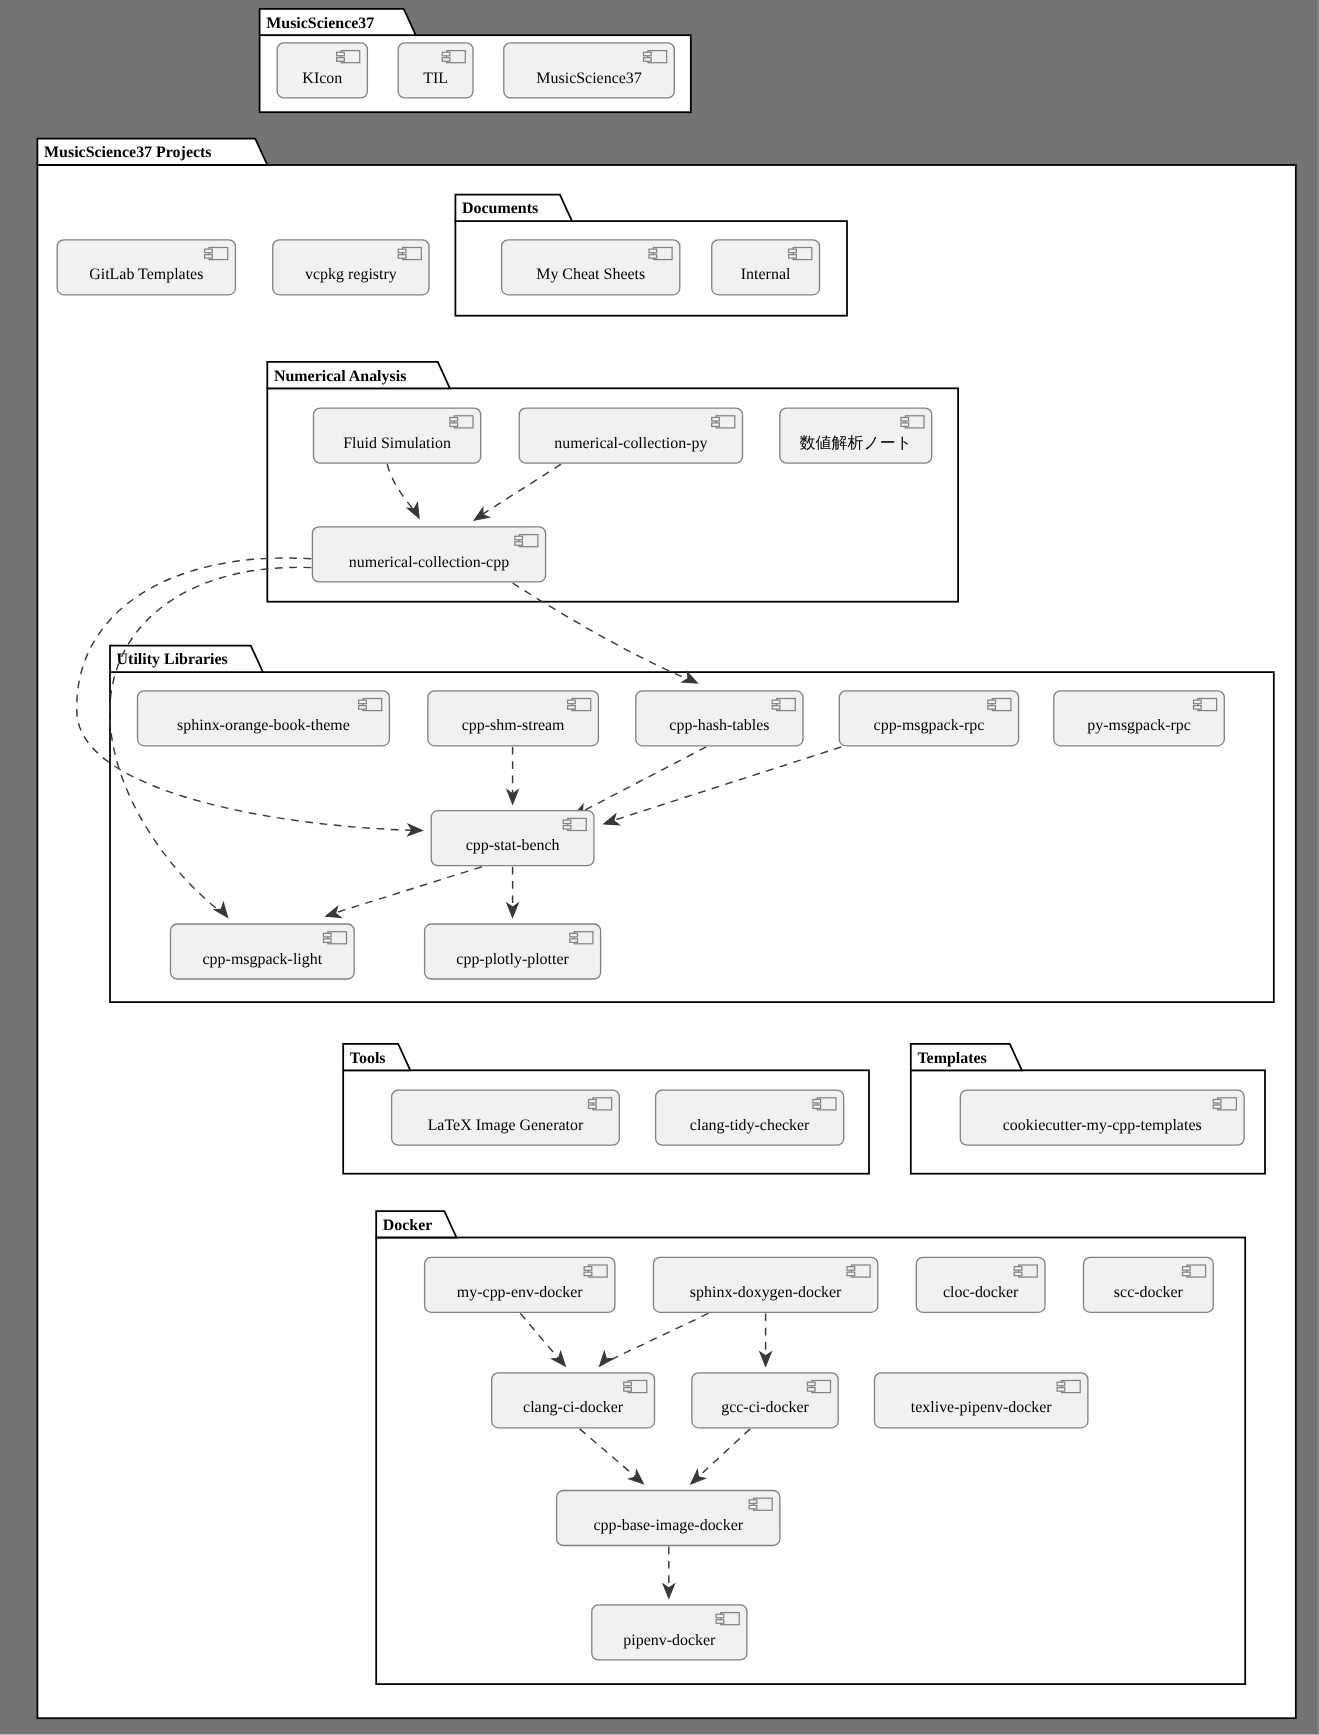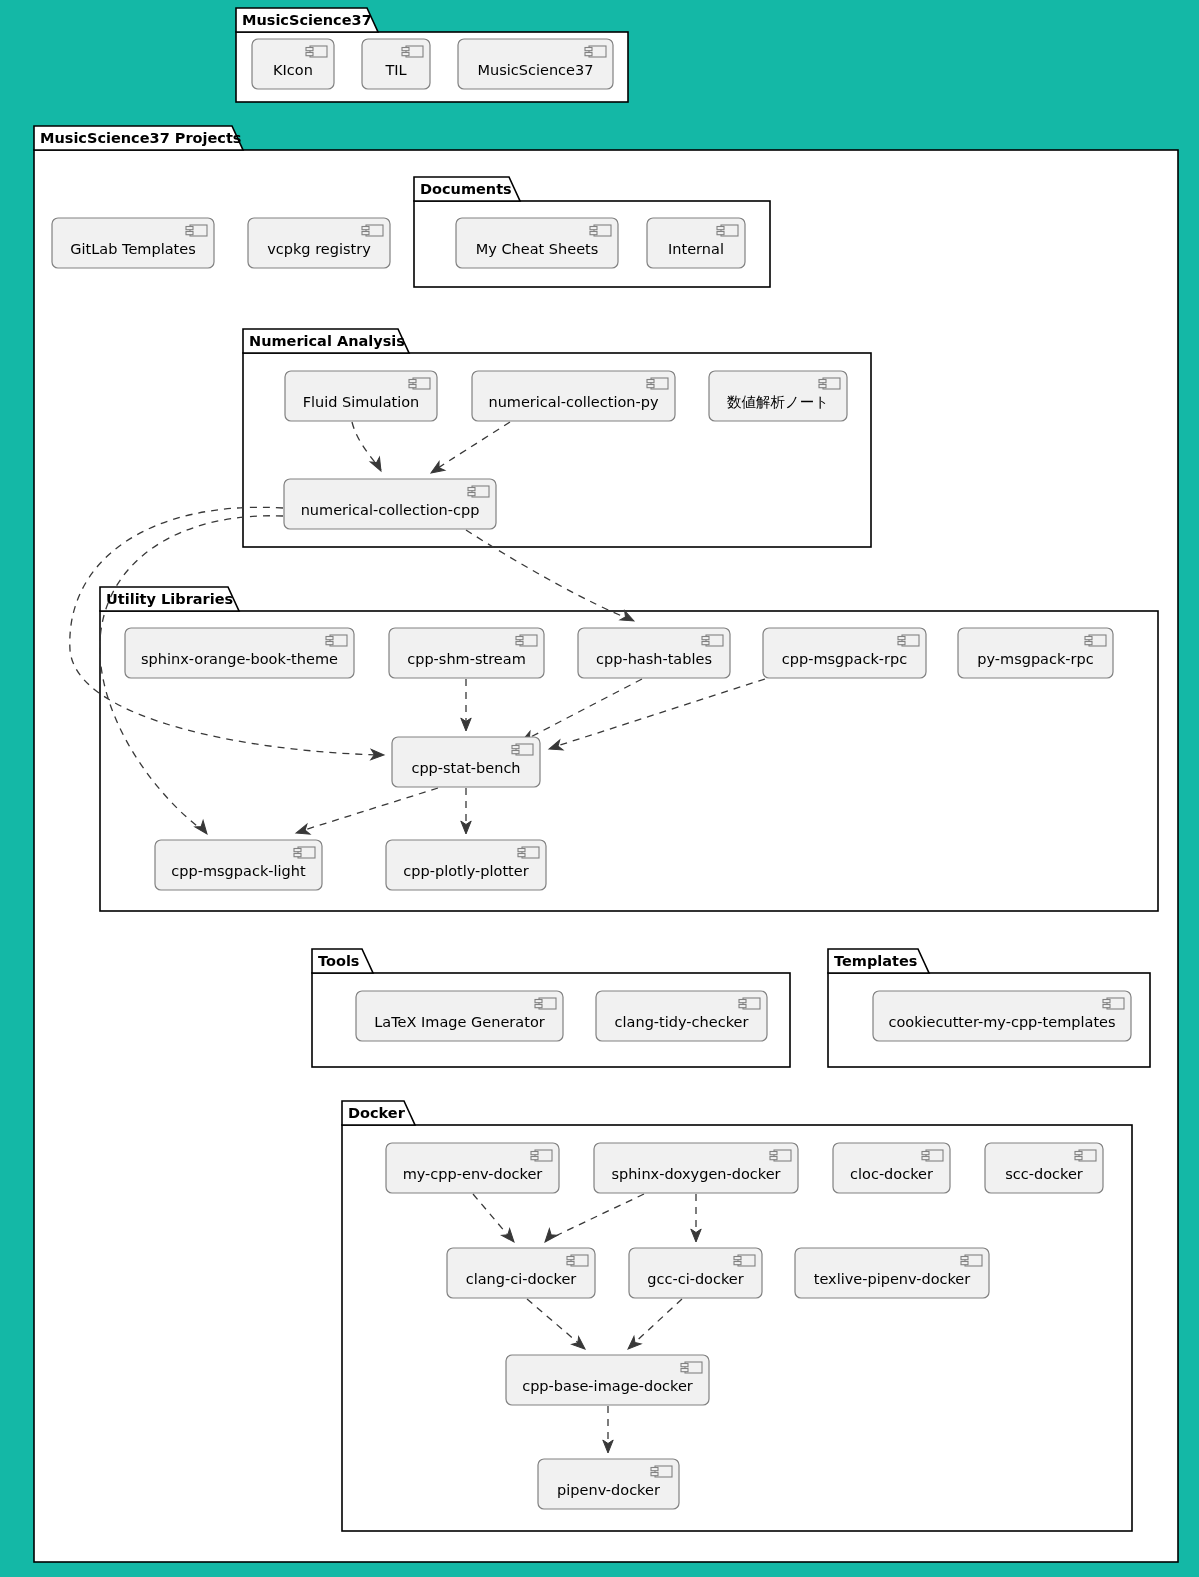--- a/index.html
+++ b/index.html
@@ -1,17 +1,17 @@
 <!DOCTYPE html>
 <html><head>
 <meta charset="utf-8">
 <style>
   html,body{margin:0;padding:0;background:#ffffff;}
   body{font-family:"DejaVu Sans","Liberation Sans",sans-serif;}
-  #stage{position:relative;width:1199px;height:1577px;background:#14b8a6;overflow:hidden;}
+  #stage{position:relative;width:1199px;height:1577px;background:#737373;overflow:hidden;font-family:Liberation Serif, serif;}
   svg{position:absolute;top:0;left:0;width:1199px;height:1577px;}
   .pkg-label{font-weight:bold;font-size:14.5px;fill:#000;}
   .comp-label{font-size:14.5px;fill:#000;}
   .pkg-body{fill:#ffffff;stroke:#000000;stroke-width:1.6;}
   .pkg-tab{fill:#ffffff;stroke:#000000;stroke-width:1.6;}
   .comp-box{fill:#F1F1F1;stroke:#818181;stroke-width:1.2;}
   .comp-ico{fill:#F1F1F1;stroke:#818181;stroke-width:1.1;}
   .edge{fill:none;stroke:#383838;stroke-width:1.3;stroke-dasharray:7,6;}
   .arrow{fill:#383838;stroke:#383838;stroke-width:1;}
 </style>

